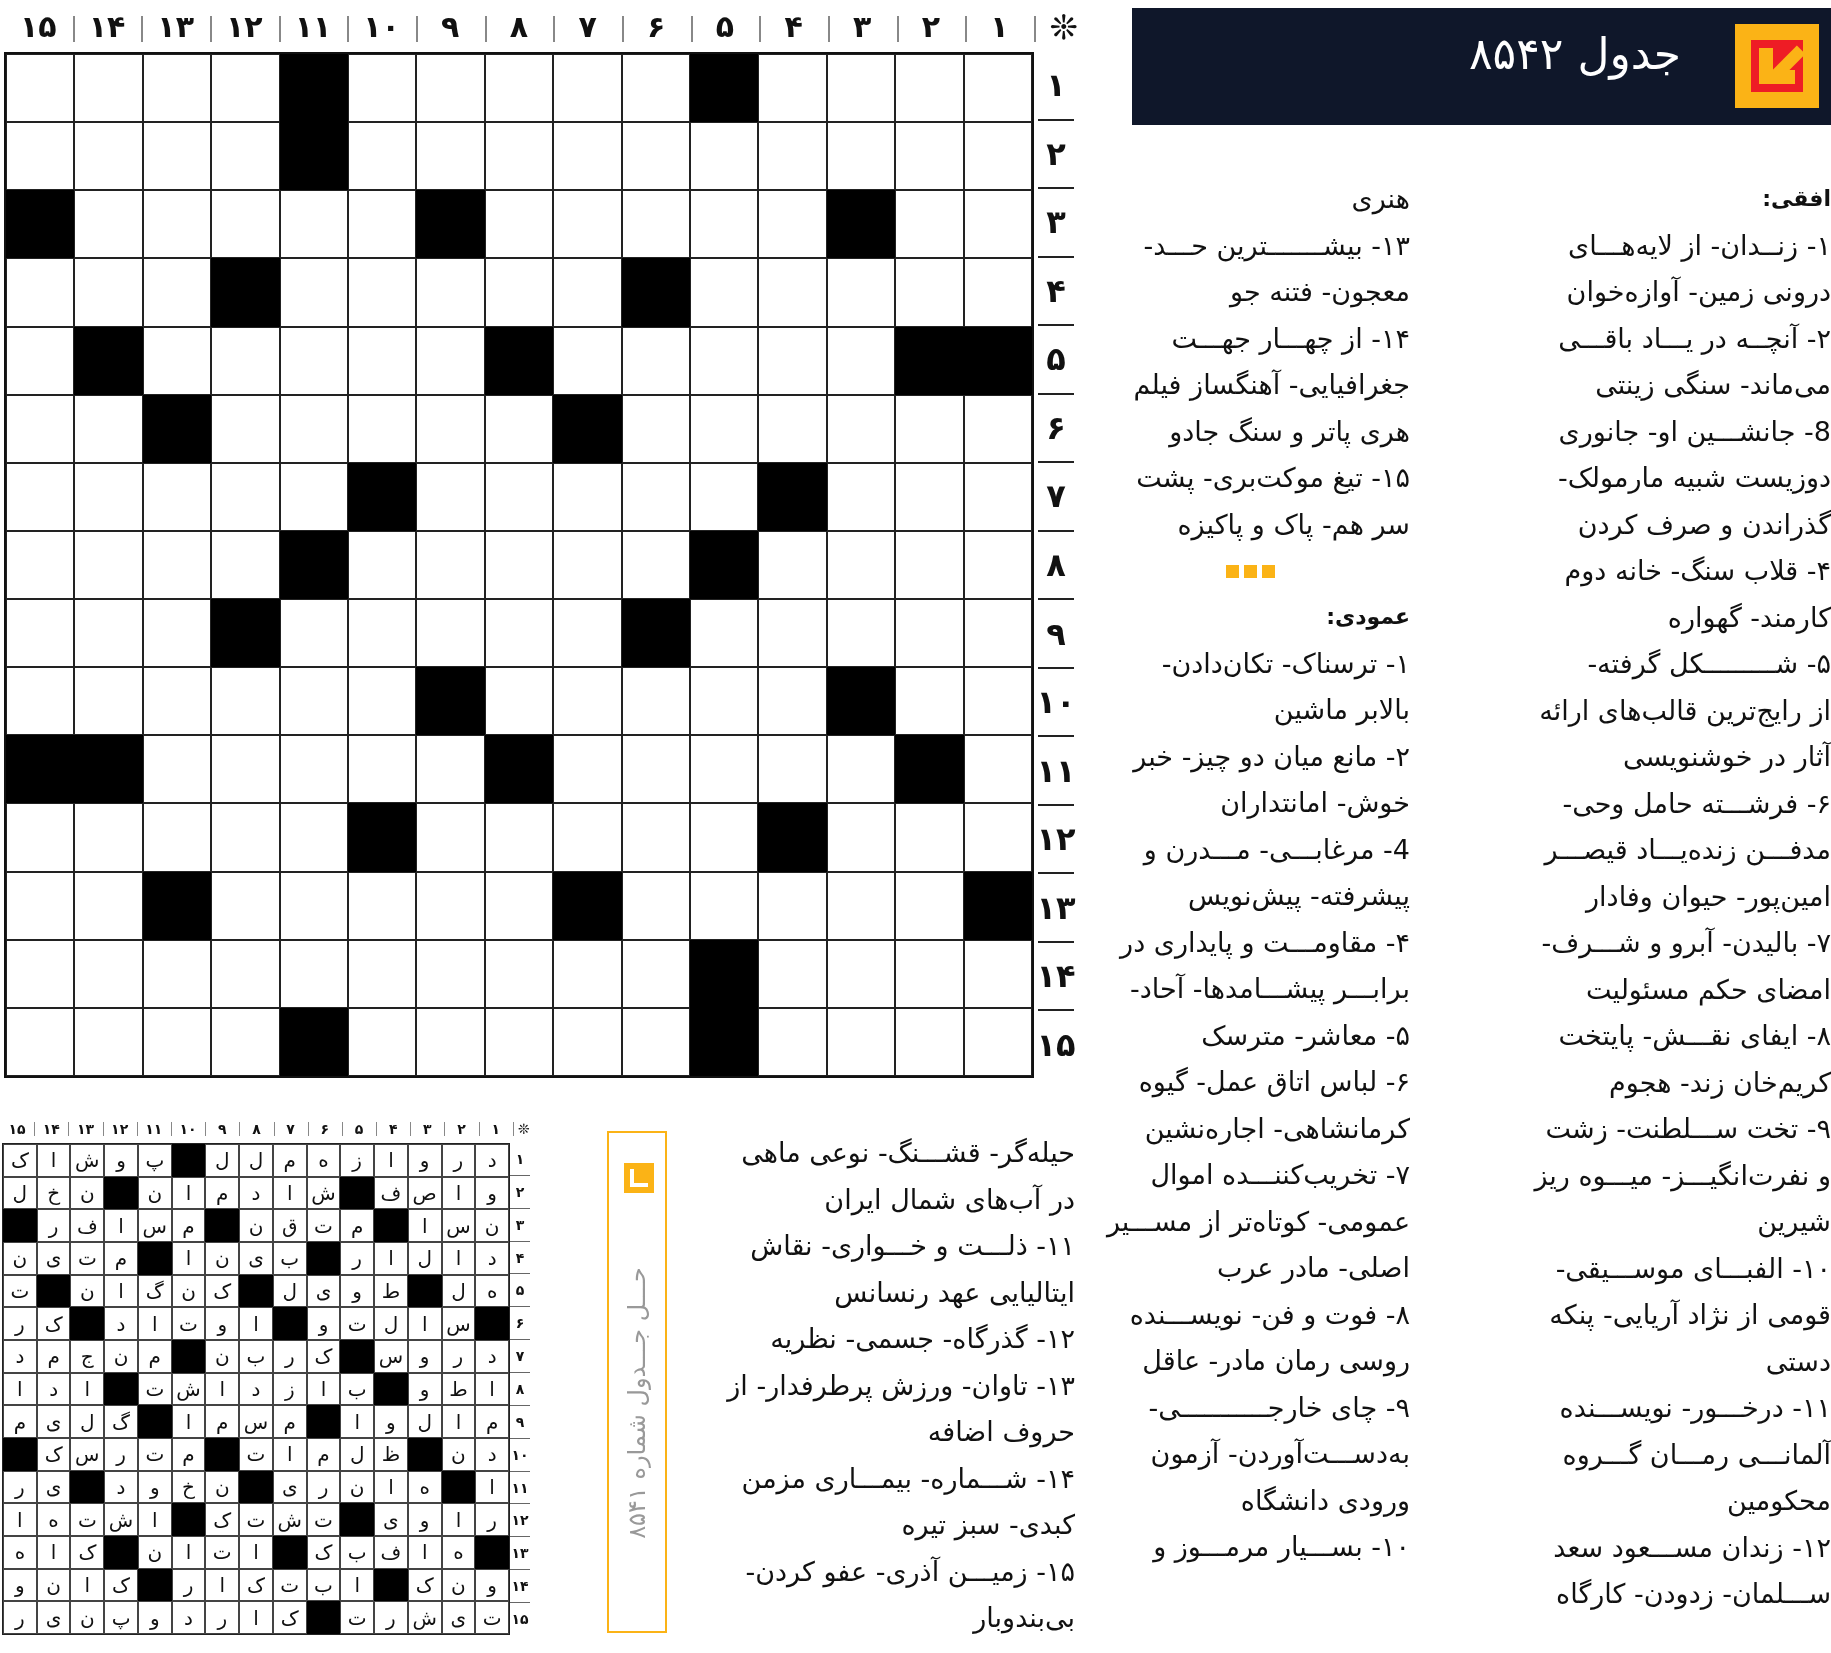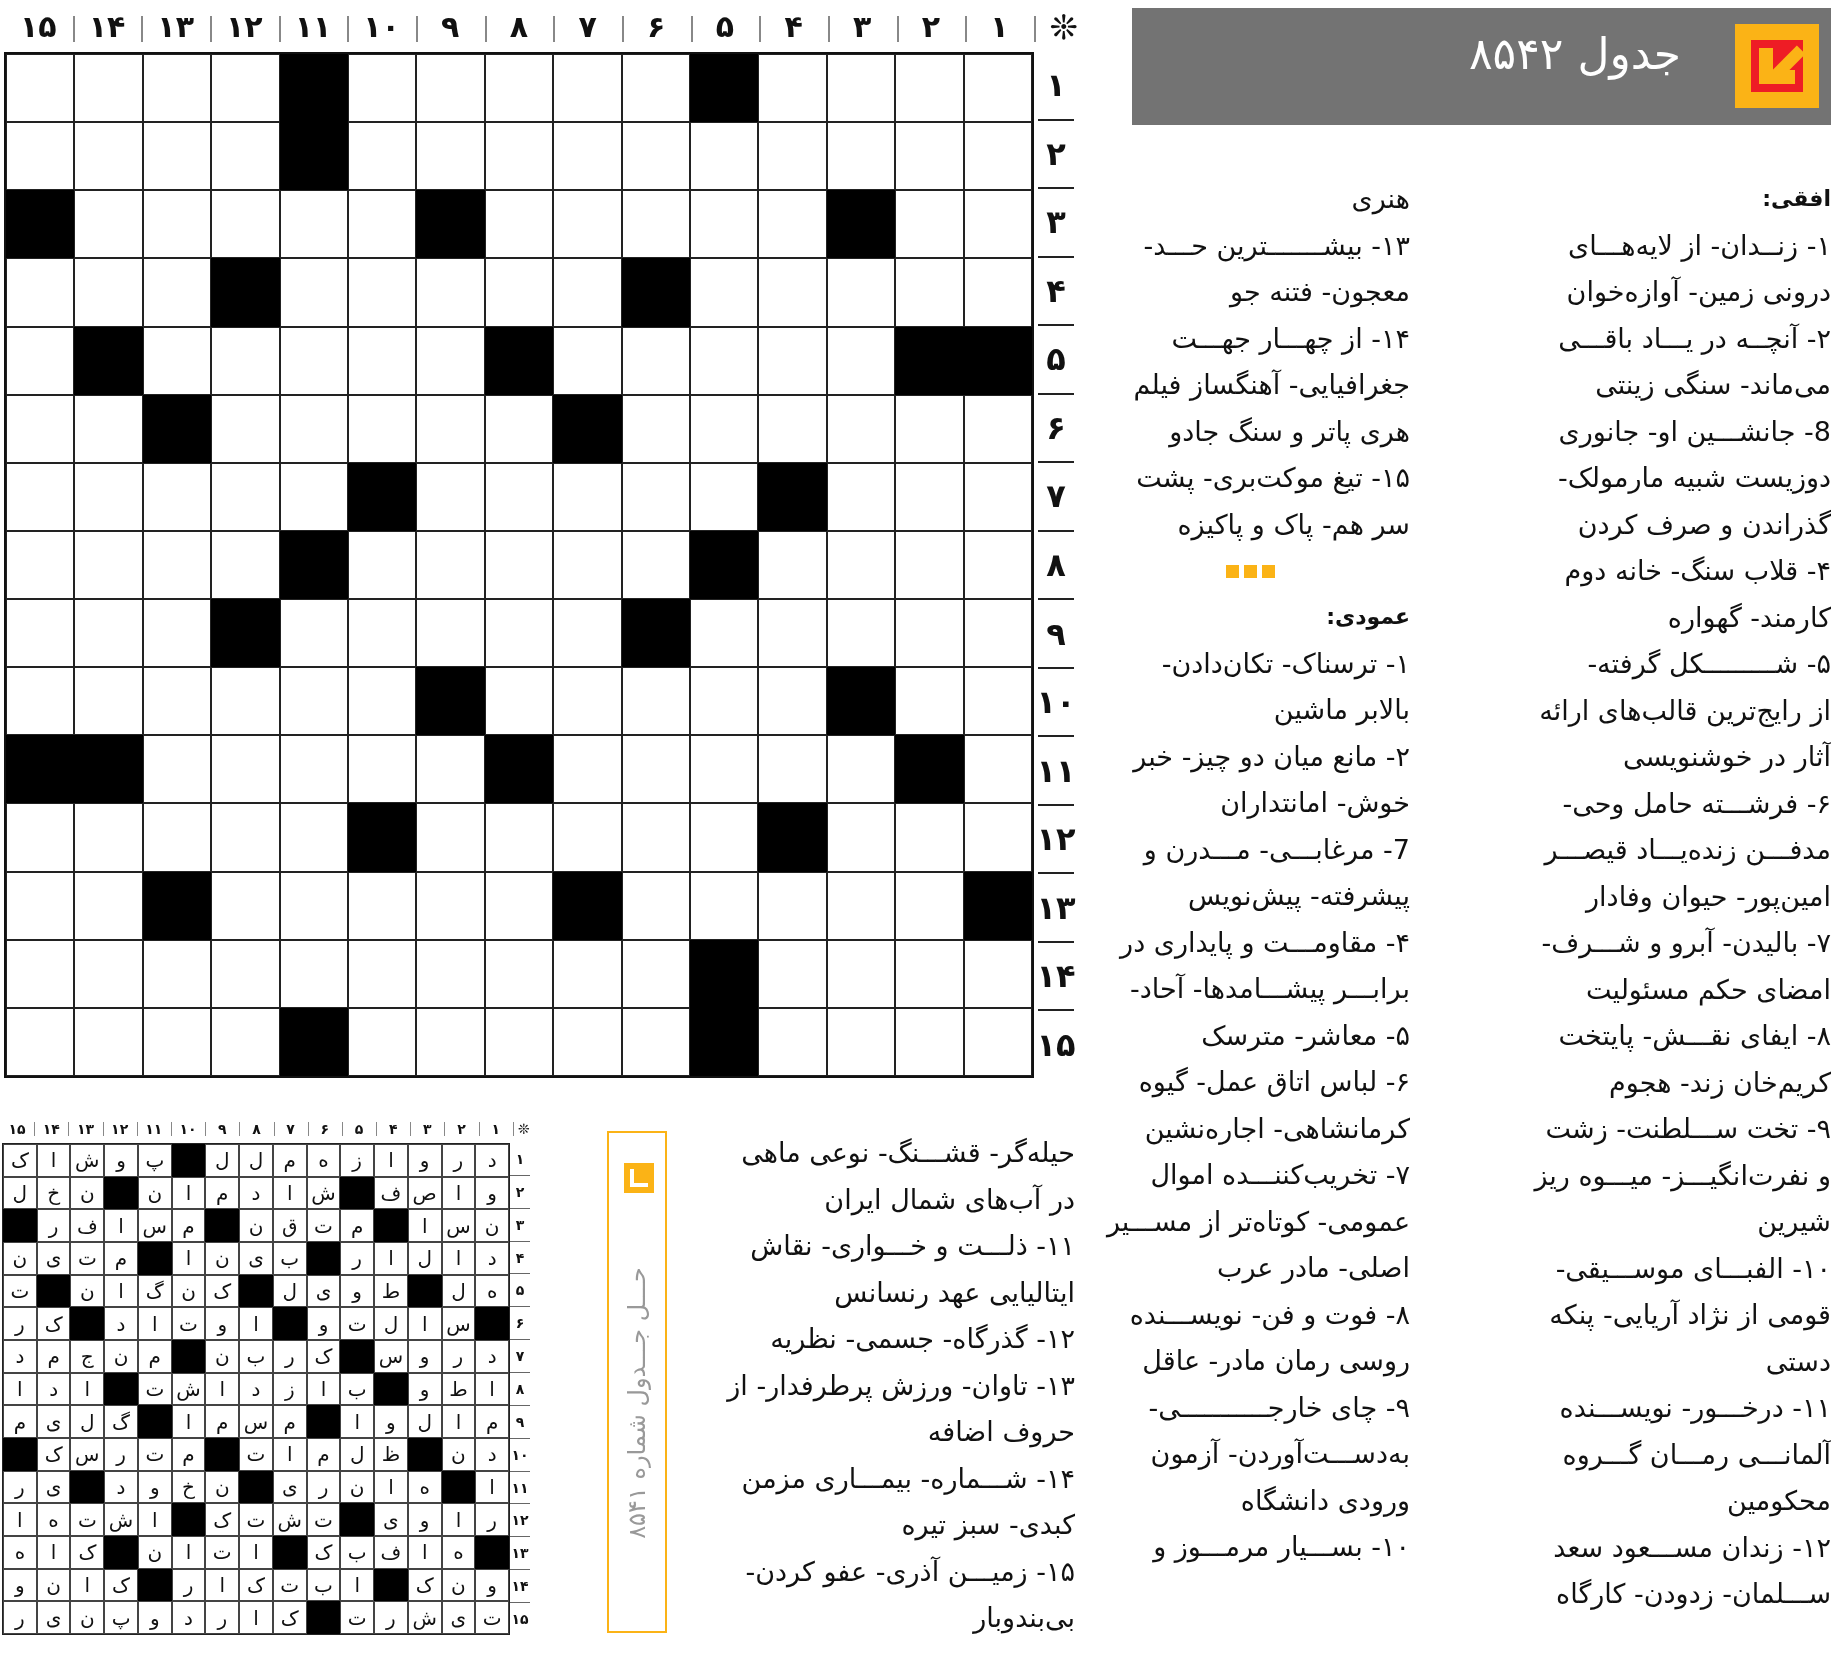--- a/index.html
+++ b/index.html
@@ -14,21 +14,21 @@
   #main-grid { position: absolute; left: 4px; top: 52px; width: 1030px; height: 1026px; display: grid;
     grid-template-columns: repeat(15, 1fr); grid-template-rows: repeat(15, 1fr);
     border: 2px solid #111; }
   #main-grid .cell { border: 1.5px solid #222; background: #fff; }
   #main-grid .cell.black { background: #000; border-color: #000; }
   #row-nums { position: absolute; left: 1038px; top: 52px; width: 36px; height: 1026px; display: flex; flex-direction: column; }
   #row-nums .rn { flex: 1; text-align: center; font-weight: bold; font-size: 32px; display: flex; align-items: center; justify-content: center; border-top: 2px solid #222; }
   #row-nums .rn:first-child { border-top: none; }
 
   
-  #banner { position: absolute; left: 1132px; top: 8px; width: 699px; height: 117px; background: #737373; }
+  #banner { position: absolute; left: 1132px; top: 8px; width: 699px; height: 117px; background: #0f172a; }
   #banner-title { position: absolute; right: 150px; top: 20px; color: #fff; font-size: 44px; direction: rtl; font-family: "DejaVu Sans", sans-serif; }
   #banner-logo { position: absolute; right: 12px; top: 16px; width: 84px; height: 84px; background: #fbb316; display: flex; align-items: center; justify-content: center; }
   #banner-logo .inner { width: 52px; height: 52px; background: #ee1c25; position: relative; }
   #banner-logo .inner::before { content: ""; position: absolute; left: 8px; top: 8px; width: 14px; height: 36px; background: #fbb316; }
   #banner-logo .inner::after { content: ""; position: absolute; left: 8px; top: 30px; width: 36px; height: 14px; background: #fbb316; }
   #banner-logo .diag { position: absolute; width: 12px; height: 40px; background: #fbb316; transform: rotate(45deg); left: 30px; top: 4px; }
 
   
   .clues { position: absolute; direction: rtl; text-align: justify; font-size: 27px; line-height: 46.5px; }
   .clues .heading { font-weight: bold; font-size: 22px; }
@@ -378,21 +378,21 @@
     <div class="dots">
       <span></span>
       <span></span>
       <span></span>
     </div>
     <div class="line heading">عمودی:</div>
     <div class="line">۱- ترسناک- تکان‌دادن-</div>
     <div class="line">بالابر ماشین</div>
     <div class="line">۲- مانع میان دو چیز- خبر</div>
     <div class="line">خوش- امانتداران</div>
-    <div class="line">7- مرغابـــی- مـــدرن و</div>
+    <div class="line">4- مرغابـــی- مـــدرن و</div>
     <div class="line">پیشرفته- پیش‌نویس</div>
     <div class="line">۴- مقاومـــت و پایداری در</div>
     <div class="line">برابـــر پیشـــامدها- آحاد-</div>
     <div class="line">۵- معاشر- مترسک</div>
     <div class="line">۶- لباس اتاق عمل- گیوه</div>
     <div class="line">کرمانشاهی- اجاره‌نشین</div>
     <div class="line">۷- تخریب‌کننـــده اموال</div>
     <div class="line">عمومی- کوتاه‌تر از مســـیر</div>
     <div class="line">اصلی- مادر عرب</div>
     <div class="line">۸- فوت و فن- نویســـنده</div>

